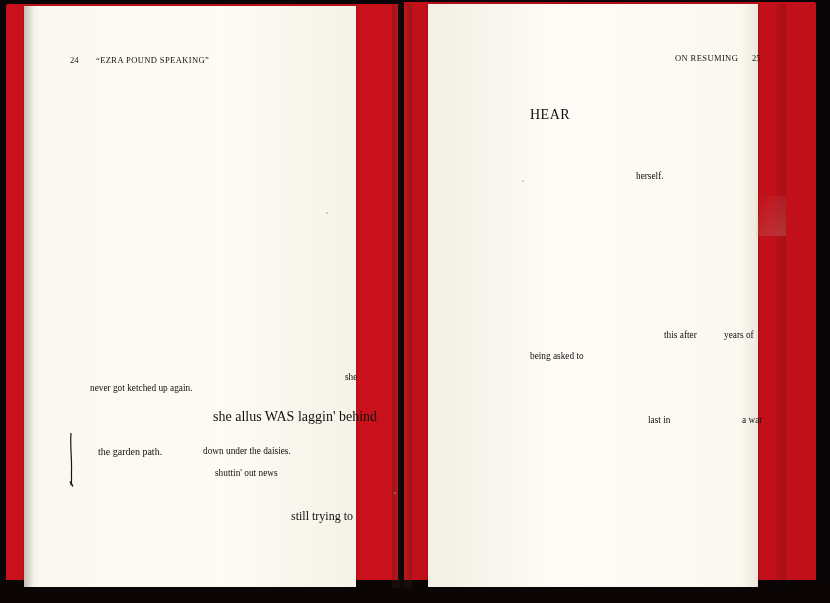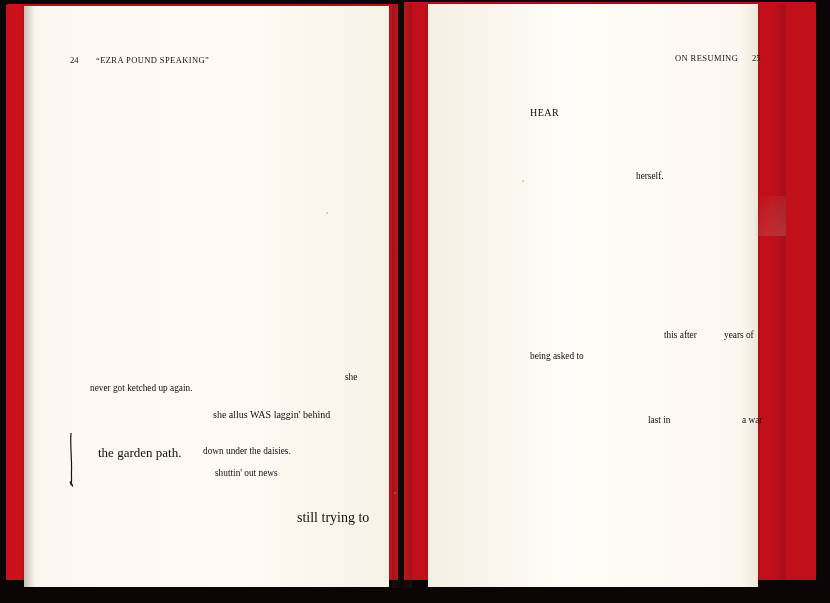--- a/index.html
+++ b/index.html
@@ -46,21 +46,21 @@
   }
 
   
   .page-leaf {
     position: absolute;
     background: #fbf9f2;
   }
   .page-left {
     left: 24px;
     top: 6px;
-    width: 365px;
+    width: 332px;
     height: 581px;
     background: linear-gradient(to right, #efe9dd 0px, #fbf8f1 16px, #fdfbf4 60%, #f6f2e8 100%);
     box-shadow: 0 0 2px rgba(0,0,0,0.35);
   }
   .page-right {
     left: 428px;
     top: 4px;
     width: 330px;
     height: 583px;
     background: linear-gradient(to left, #eee8da 0px, #fbf8f1 18px, #fdfcf6 60%, #f3efe4 100%);
@@ -115,21 +115,21 @@
     position: absolute;
     font-size: 9.3px;
     color: #120e0c;
     white-space: nowrap;
     line-height: 1.1;
   }
   .ln.caps {
     letter-spacing: 0.5px;
   }
   .ln.big {
-    font-size: 10px;
+    font-size: 14px;
   }
 
   
   .ink-mark {
     position: absolute;
     left: 69px;
     top: 433px;
     width: 8px;
     height: 54px;
     pointer-events: none;
@@ -150,24 +150,24 @@
   <div class="cover cover-right"></div>
   <div class="cover cover-shadow-bottom"></div>
 
   <div class="page-leaf page-left">
     <div class="folio" style="left:46px; top:49px;">24</div>
     <div class="runhead" style="left:72px; top:49px;">“EZRA POUND SPEAKING”</div>
 
     <div class="ln" style="left:321px; top:366px; font-size:9.3px;text-align:right;">she</div>
     <div class="ln" style="left:46px; top:377px; font-size:9.3px;padding-left:20px;">never got ketched up again.</div>
     <div class="ln big" style="left:189px; top:387px;margin-top:16px;">she allus WAS laggin' behind</div>
-    <div class="ln" style="left:74px; top:440px; font-size:13px;text-align:right;">the garden path.</div>
+    <div class="ln" style="left:74px; top:440px; font-size:10px;text-align:right;">the garden path.</div>
     <div class="ln" style="left:179px; top:440px; font-size:9.3px;">down under the daisies.</div>
     <div class="ln" style="left:179px; top:462px; font-size:9.3px;padding-left:12px;">shuttin' out news</div>
-    <div class="ln" style="left:273px; top:504px; font-size:14px;">still trying to</div>
+    <div class="ln" style="left:267px; top:504px; font-size:12px;">still trying to</div>
 
     <div class="speck" style="left:370px; top:486px; width:2px; height:2px;"></div>
     <div class="speck" style="left:302px; top:206px; width:1.5px; height:1.5px;"></div>
   </div>
 
   <svg class="ink-mark" viewBox="0 0 8 54">
     <path d="M2,0 C1,14 3,26 2.5,38 C2.3,44 3,48 2,52" stroke="#1a1512" stroke-width="1.2" fill="none" stroke-linecap="round"></path>
     <path d="M1.2,49 C2.4,50.5 3.2,51.5 3.6,53" stroke="#1a1512" stroke-width="1.3" fill="none" stroke-linecap="round"></path>
   </svg>
 

